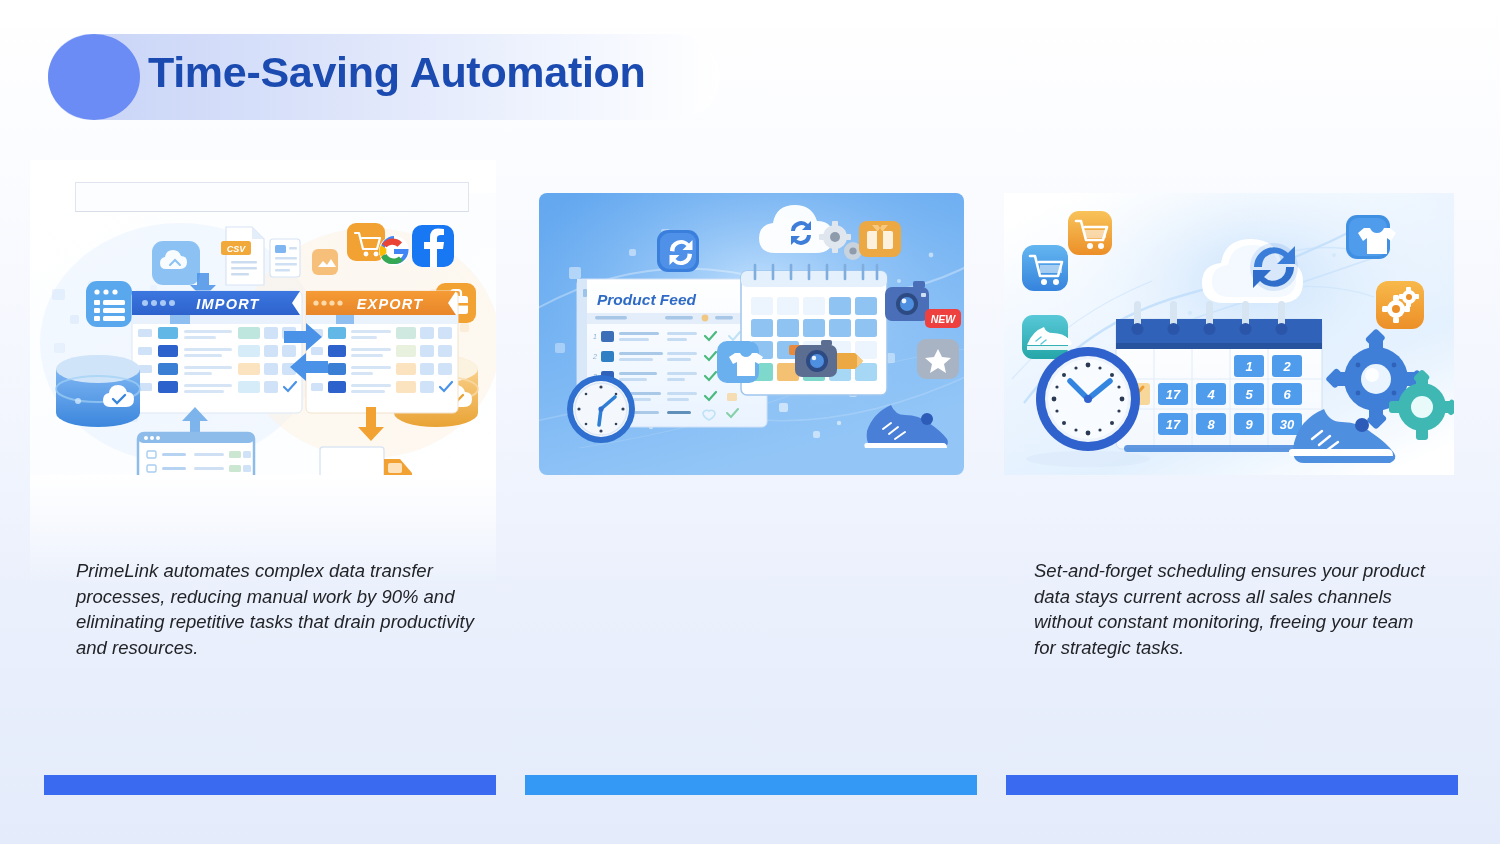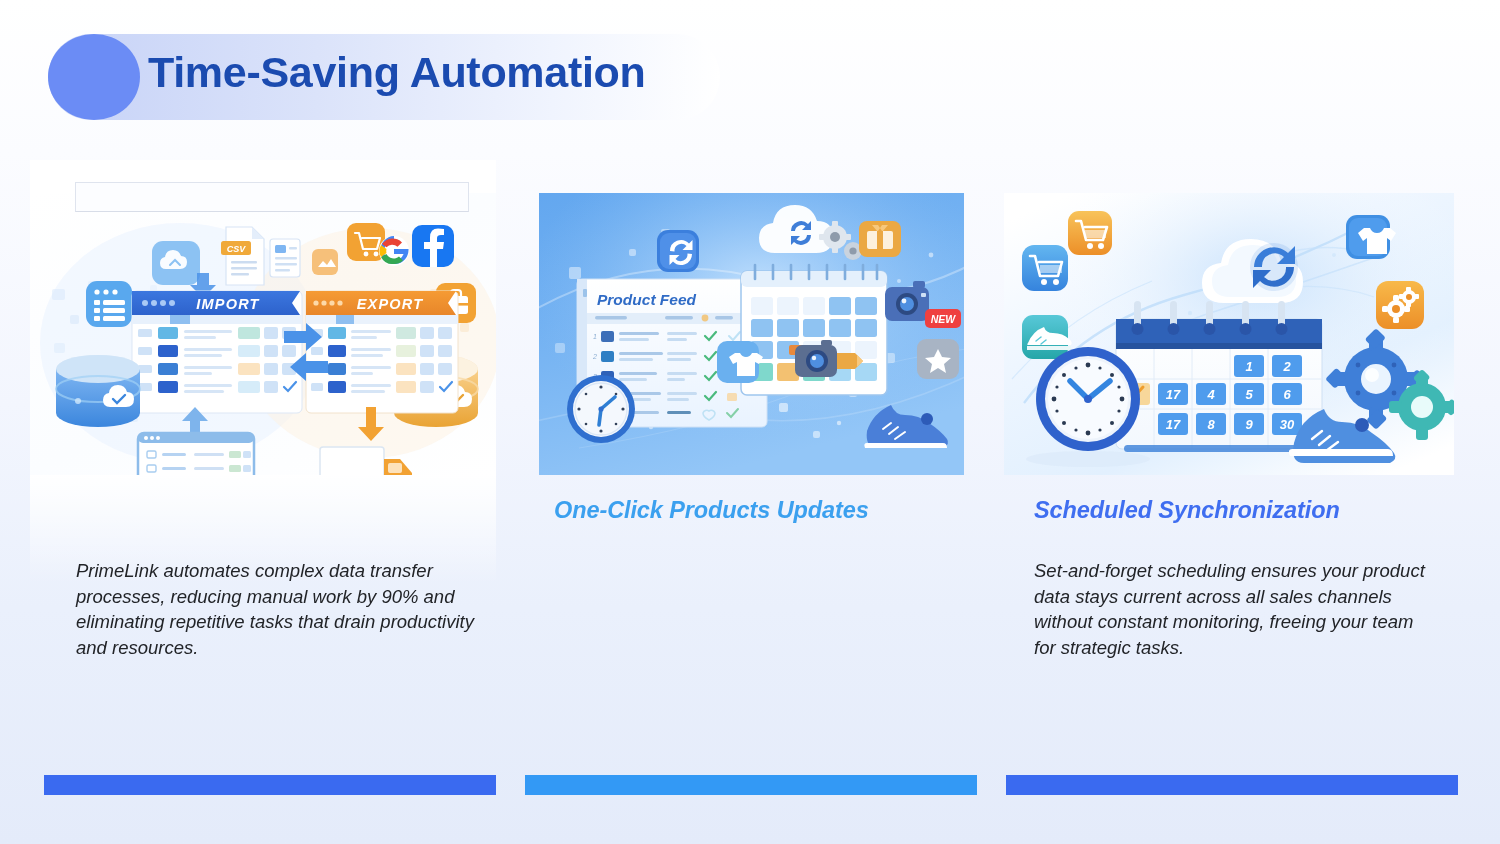--- a/index.html
+++ b/index.html
@@ -64,21 +64,21 @@
     background: linear-gradient(to bottom, #ffffff 0%, #ffffff 46%, rgba(255,255,255,0) 62%);
   }
 
   .card-image {
     position: absolute;
     top: 33px;
     left: 0;
     overflow: hidden;
   }
   #card-0 .card-image { left: 0px;  width: 466px; height: 282px; top: 33px; background: #ffffff; }
-  #card-1 .card-image { left: 21px; width: 425px; height: 282px; top: 33px; border-radius: 0; }
+  #card-1 .card-image { left: 21px; width: 425px; height: 282px; top: 33px; border-radius: 8px; }
   #card-2 .card-image { left: 18px; width: 450px; height: 282px; top: 33px; background:#ffffff; }
 
   .card-image svg { display: block; width: 100%; height: 100%; }
 
   
   #card-0-frame {
     position: absolute;
     left: 45px; top: 22px;
     width: 394px; height: 30px;
     border: 1px solid #dfe4ee;
@@ -685,21 +685,20 @@
           <g stroke="#ffffff" stroke-width="2" fill="none" stroke-linecap="round">
             <path d="M344 236 l8 -6"></path>
               <path d="M350 241 l9 -7"></path>
               <path d="M356 246 l10 -7"></path>
           </g>
           <circle cx="388" cy="226" r="6" fill="#2d5bb8"></circle>
         </g>
       </svg>
     </div>
 
-    <div class="card-heading">One-Click Products Updates</div>
     <div class="card-bar"></div>
   </div>
 
   <div class="card" id="card-2">
     <div class="card-surface"></div>
 
     <div class="card-image">
       <svg viewBox="0 0 450 282" xmlns="http://www.w3.org/2000/svg">
         <defs>
           <linearGradient id="c3bg" x1="0.15" y1="0" x2="0.85" y2="1">
@@ -948,18 +947,17 @@
           <g stroke="#ffffff" stroke-width="2.4" fill="none" stroke-linecap="round">
             <path d="M308 246 l10 -8"></path>
               <path d="M315 252 l11 -9"></path>
               <path d="M322 258 l12 -9"></path>
           </g>
           <circle cx="358" cy="232" r="7" fill="#2d5bb8"></circle>
         </g>
       </svg>
     </div>
 
-    <div class="card-heading">Scheduled Synchronization</div>
     <div class="card-body">Set-and-forget scheduling ensures your product data stays current across all sales channels without constant monitoring, freeing your team for strategic tasks.</div>
     <div class="card-bar"></div>
   </div>
 
 </div>
 
 </body></html>

